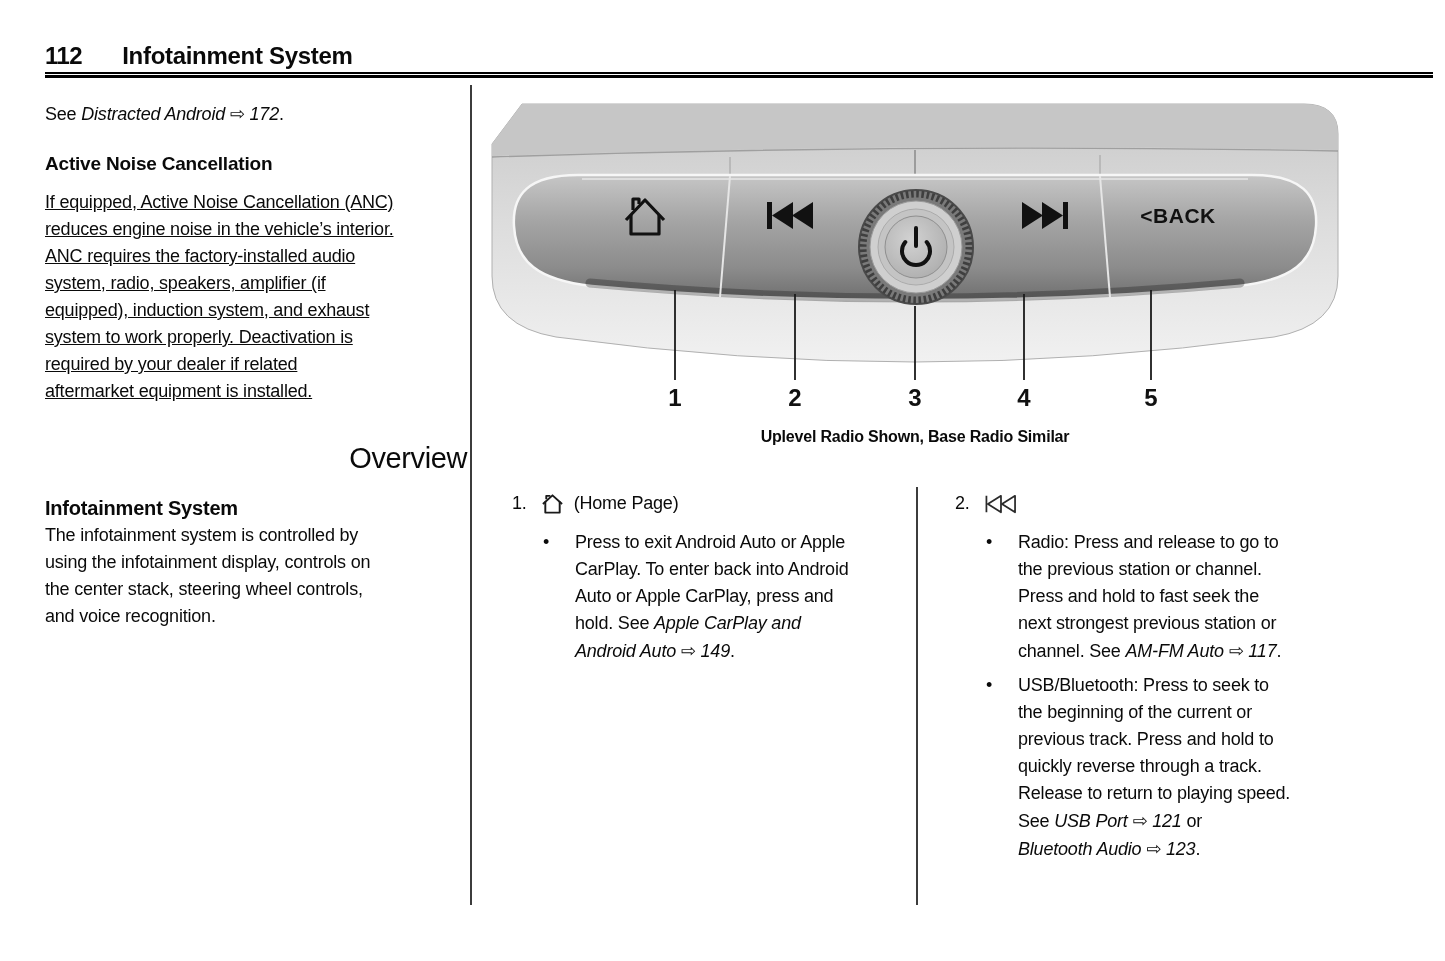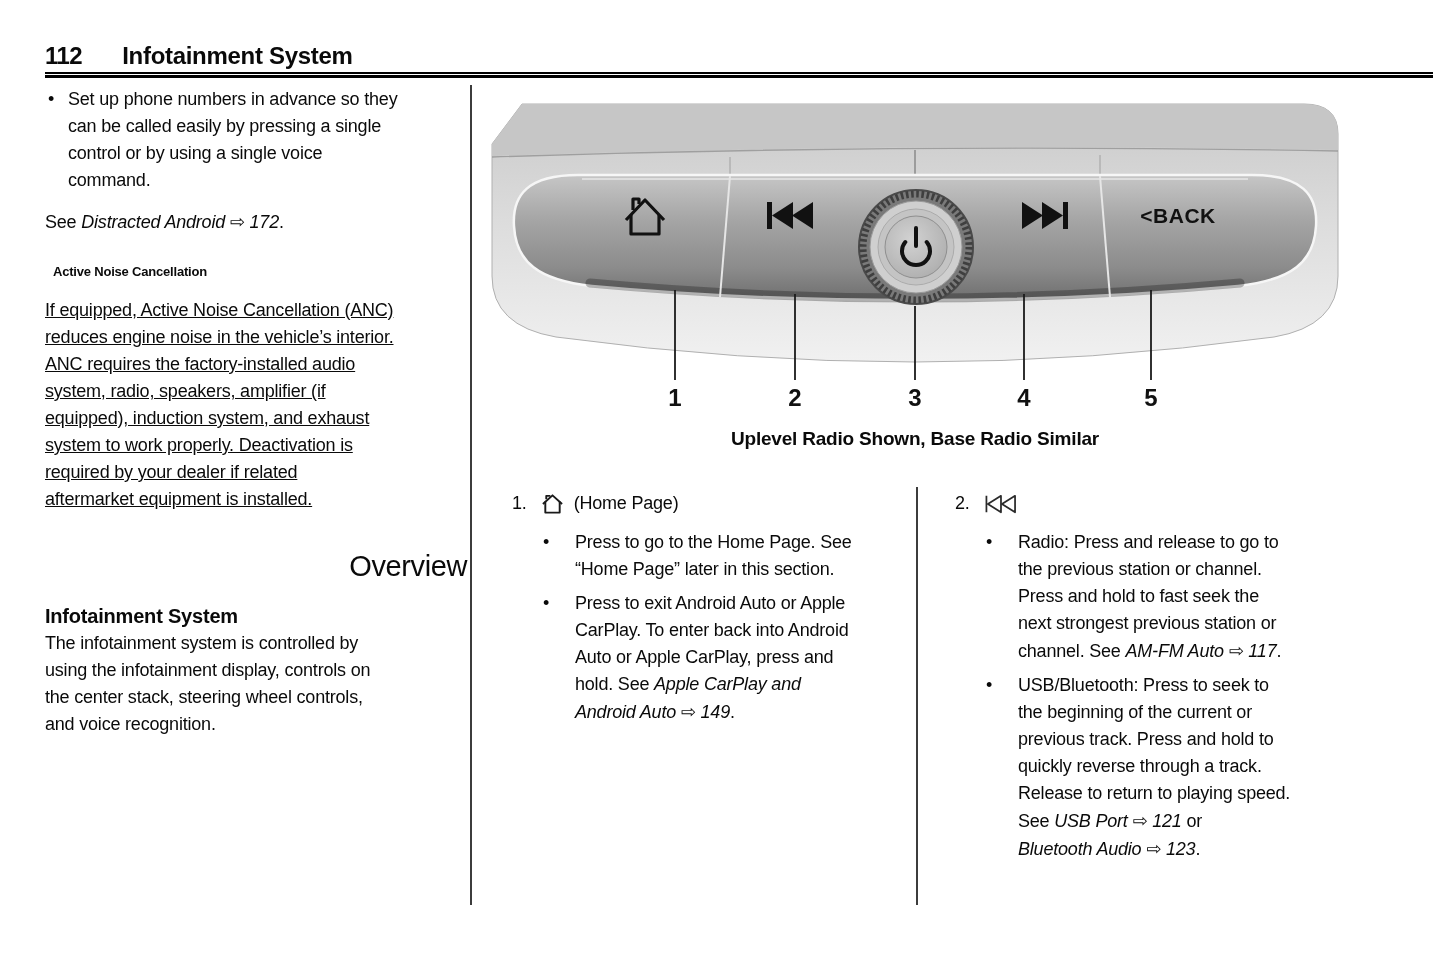--- a/index.html
+++ b/index.html
@@ -15,32 +15,32 @@
 
   
   .vdiv1{position:absolute;left:470px;top:85px;width:2px;height:820px;background:#3c3c3c;}
   .vdiv2{position:absolute;left:916px;top:487px;width:2px;height:418px;background:#3c3c3c;}
 
   .left-col{position:absolute;left:45px;top:86px;width:422px;
             font-size:18px;line-height:27px;letter-spacing:-0.2px;}
   .blt{position:relative;padding-left:23px;margin-bottom:14px;white-space:pre-line;}
   .blt::before{content:"\2022";position:absolute;left:3px;top:0;}
   .seeref{margin-top:14px;}
-  .h-anc{margin-top:22px;font-size:13px;font-weight:bold;margin-left:8px;}
+  .h-anc{margin-top:22px;font-size:19px;font-weight:bold;}
   .p-anc{margin-top:12px;white-space:pre-line;text-decoration:underline;}
   .h-overview{margin-top:36px;font-size:29px;font-weight:normal;letter-spacing:-0.4px;line-height:34px;text-align:right;}
   .h-infot{margin-top:20px;font-size:20px;font-weight:bold;}
   .p-overview{white-space:pre-line;}
   .it{font-style:italic;}
   .arr{font-family:"DejaVu Sans",sans-serif;}
 
   
   .figure{position:absolute;left:490px;top:100px;width:850px;height:312px;}
   .fig-caption{position:absolute;left:490px;top:428px;width:850px;text-align:center;
-               font-size:19px;font-weight:bold;letter-spacing:-0.2px;}
+               font-size:16px;font-weight:bold;letter-spacing:-0.2px;}
 
   
   .legend{position:absolute;top:490px;font-size:18px;line-height:27px;letter-spacing:-0.2px;}
   .leg1{left:505px;width:400px;}
   .leg2{left:948px;width:415px;}
   .lhead{display:flex;align-items:center;padding-left:7px;margin-bottom:12px;}
   .lhead .lnum{margin-right:14px;}
   .lhead .licon{margin-right:10px;display:flex;align-items:center;}
   .lblt{position:relative;padding-left:70px;margin-bottom:7px;white-space:pre-line;}
   .lblt::before{content:"\2022";position:absolute;left:38px;top:0;}
@@ -53,24 +53,20 @@
   <div class="hdr">
     <span class="pnum">112</span>
     <span class="chap">Infotainment System</span>
   </div>
   <div class="hdr-rule"></div>
 
   <div class="vdiv1"></div>
   <div class="vdiv2"></div>
 
   <div class="left-col">
-    <div class="blt">Set up phone numbers in advance so they
-can be called easily by pressing a single
-control or by using a single voice
-command.</div>
     <div class="seeref"><span>See </span><span class="it">Distracted Android</span><span> </span><span class="arr">⇨</span><span> </span><span class="it">172</span><span>.</span></div>
     <div class="h-anc">Active Noise Cancellation</div>
     <div class="p-anc">If equipped, Active Noise Cancellation (ANC)
 reduces engine noise in the vehicle’s interior.
 ANC requires the factory-installed audio
 system, radio, speakers, amplifier (if
 equipped), induction system, and exhaust
 system to work properly. Deactivation is
 required by your dealer if related
 aftermarket equipment is installed.</div>
@@ -182,22 +178,20 @@
         <svg width="23" height="22" viewBox="0 0 24 22">
           <g stroke="#1a1a1a" stroke-width="2" fill="none" stroke-linejoin="round">
             <path d="M2,11 L12,2 L22,11"></path>
             <path d="M4.5,8.5 V20 H19.5 V8.5"></path>
             <path d="M5.5,6 V2.5 H9 V3.5"></path>
           </g>
         </svg>
       </span>
       <span>(Home Page)</span>
     </div>
-    <div class="lblt"><span>Press to go to the Home Page. See
-“Home Page” later in this section.</span></div>
     <div class="lblt"><span>Press to exit Android Auto or Apple
 CarPlay. To enter back into Android
 Auto or Apple CarPlay, press and
 hold. See </span><span class="it">Apple CarPlay and
 Android Auto</span><span> </span><span class="arr">⇨</span><span> </span><span class="it">149</span><span>.</span></div>
   </div>
 
   <div class="legend leg2">
     <div class="lhead">
       <span class="lnum">2.</span>

